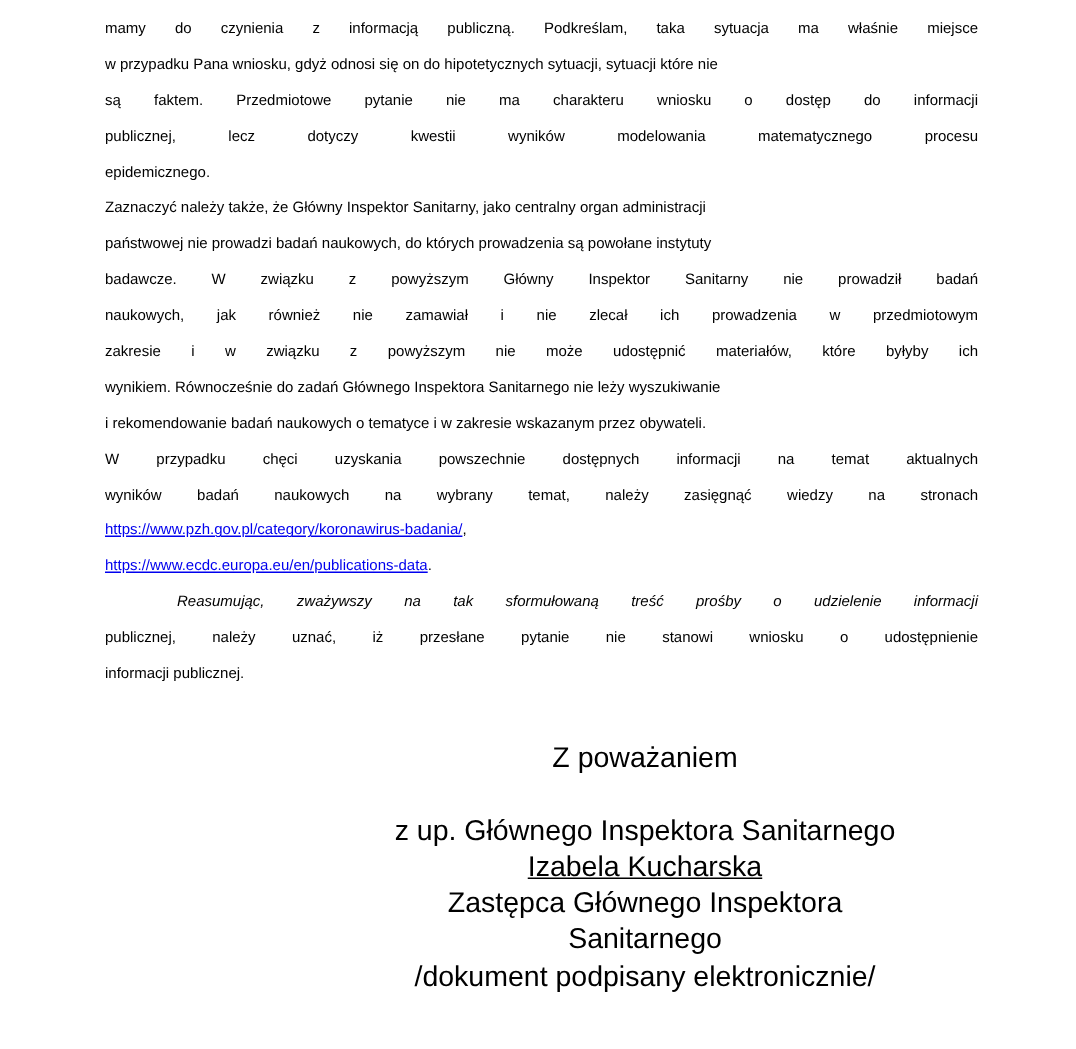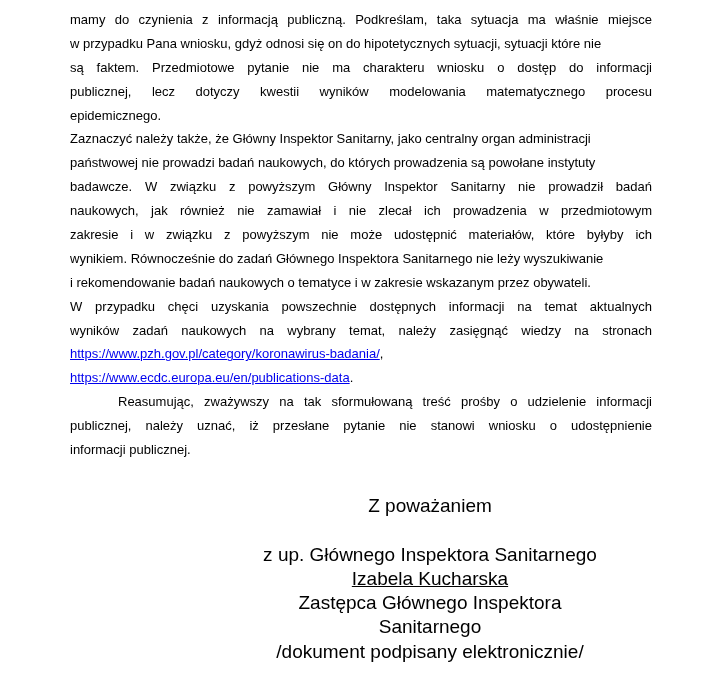--- a/index.html
+++ b/index.html
@@ -1,22 +1,22 @@
 <!DOCTYPE html>
 <html><head>
 <meta charset="utf-8">
 <style>
   html, body { margin: 0; padding: 0; background: #ffffff; }
   body { width: 717px; height: 699px; overflow: hidden; position: relative;
          font-family: "Liberation Sans", sans-serif; color: #000; }
   .page { position: absolute; left: 70px; top: 8px; width: 582px; }
-  .line { font-size: 13px; line-height: 23.9px; height: 23.9px; white-space: nowrap; }
+  .line { font-size: 10px; line-height: 23.9px; height: 23.9px; white-space: nowrap; }
   .j { text-align: justify; text-align-last: justify; }
   .l { text-align: left; }
-  .indent { padding-left: 48px; }
+  .indent { padding-left: 48px; font-style: italic; }
   a.link { color: #0000ee; text-decoration: underline; margin-top: 22px; }
   .sig { position: absolute; left: 260px; width: 340px; text-align: center;
          font-size: 19px; line-height: 24px; }
 </style>
 </head>
 <body>
 
 <div class="page">
   <div class="line j">mamy do czynienia z informacją publiczną. Podkreślam, taka sytuacja ma właśnie miejsce</div>
   <div class="line l">w przypadku Pana wniosku, gdyż odnosi się on do hipotetycznych sytuacji, sytuacji które nie</div>
@@ -25,21 +25,21 @@
   <div class="line l">epidemicznego.</div>
 
   <div class="line l">Zaznaczyć należy także, że Główny Inspektor Sanitarny, jako centralny organ administracji</div>
   <div class="line l">państwowej nie prowadzi badań naukowych, do których prowadzenia są powołane instytuty</div>
   <div class="line j">badawcze. W związku z powyższym Główny Inspektor Sanitarny nie prowadził badań</div>
   <div class="line j">naukowych, jak również nie zamawiał i nie zlecał ich prowadzenia w przedmiotowym</div>
   <div class="line j">zakresie i w związku z powyższym nie może udostępnić materiałów, które byłyby ich</div>
   <div class="line l">wynikiem. Równocześnie do zadań Głównego Inspektora Sanitarnego nie leży wyszukiwanie</div>
   <div class="line l">i rekomendowanie badań naukowych o tematyce i w zakresie wskazanym przez obywateli.</div>
   <div class="line j">W przypadku chęci uzyskania powszechnie dostępnych informacji na temat aktualnych</div>
-  <div class="line j">wyników zadań naukowych na wybrany temat, należy zasięgnąć wiedzy na stronach</div>
+  <div class="line j">wyników badań naukowych na wybrany temat, należy zasięgnąć wiedzy na stronach</div>
 
   <div class="line l">
     <a class="link">https://www.pzh.gov.pl/category/koronawirus-badania/</a><span>,</span>
   </div>
   <div class="line l">
     <a class="link">https://www.ecdc.europa.eu/en/publications-data</a><span>.</span>
   </div>
 
   <div class="line j indent">Reasumując, zważywszy na tak sformułowaną treść prośby o udzielenie informacji</div>
   <div class="line j">publicznej, należy uznać, iż przesłane pytanie nie stanowi wniosku o udostępnienie</div>

